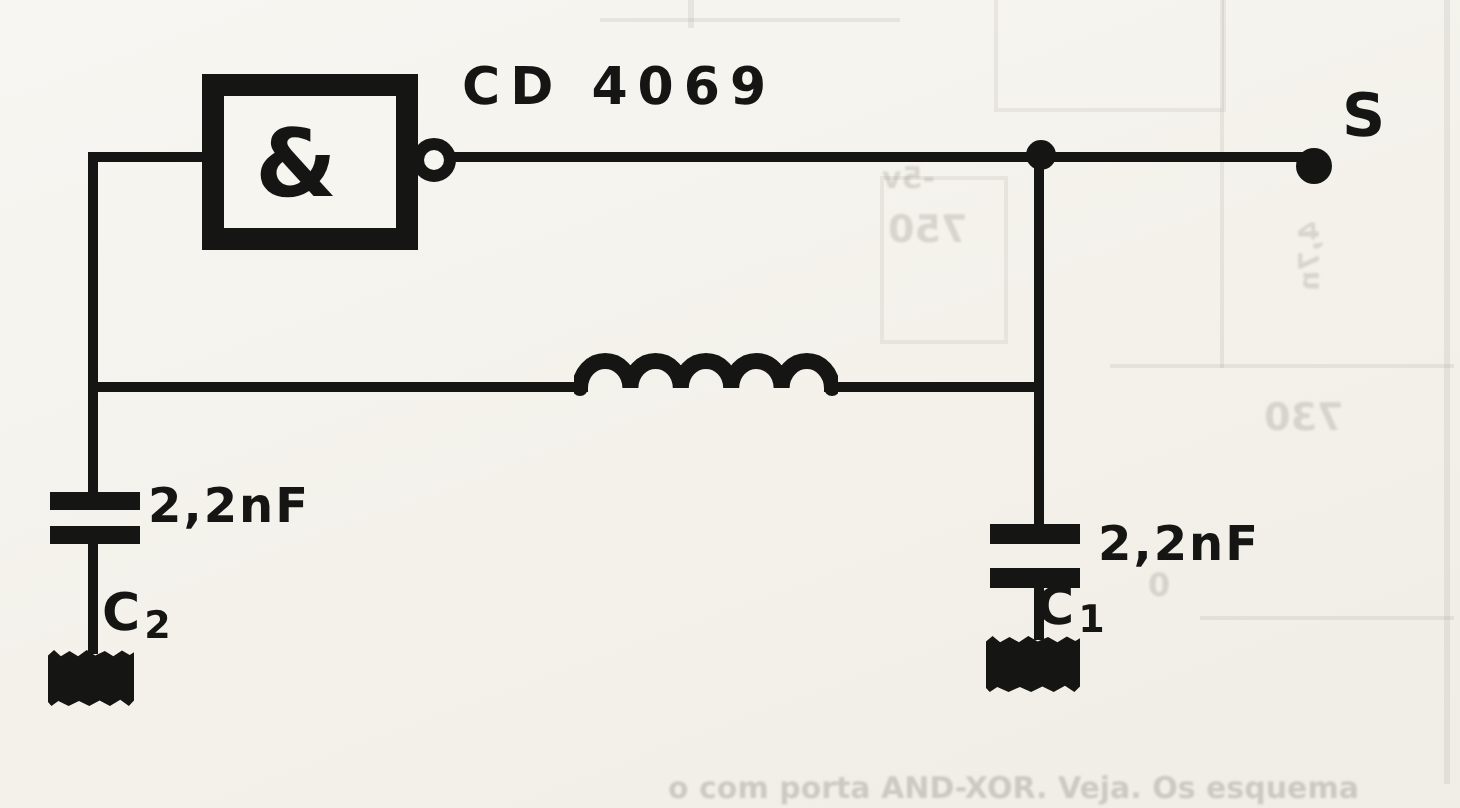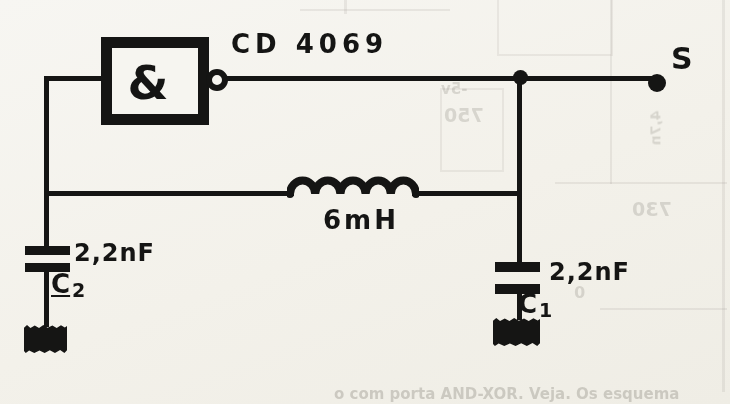--- a/index.html
+++ b/index.html
@@ -35,21 +35,21 @@
   .dot{position:absolute;background:#151514;border-radius:50%;}
   .label{
     position:absolute;color:#151514;font-weight:bold;white-space:nowrap;
   }
   #ic-label{left:231px;top:29px;font-size:26px;letter-spacing:5px;}
   #output-label{left:671px;top:41px;font-size:30px;}
   #inductor-label{left:323px;top:205px;font-size:26px;letter-spacing:3px;}
   #cap-left-value{left:74px;top:239px;font-size:24px;letter-spacing:1px;}
   #cap-right-value{left:549px;top:258px;font-size:24px;letter-spacing:1px;}
   .ref-label{font-size:26px;}
-  #cap-left-ref{left:51px;top:269px;text-decoration:underline;}
+  #cap-left-ref{left:51px;top:292px;}
   #cap-right-ref{left:518px;top:289px;}
   .ref-label sub{font-size:19px;position:relative;top:-2px;left:2px;}
   .ground{
     position:absolute;background:#151514;
     clip-path:polygon(0% 10%,7% 0%,15% 11%,25% 2%,35% 11%,45% 0%,55% 10%,
       66% 2%,76% 11%,86% 1%,95% 9%,100% 4%,100% 90%,94% 100%,84% 89%,
       72% 100%,60% 90%,48% 100%,36% 91%,24% 100%,12% 91%,4% 100%,0% 93%);
   }
   
   .ghost{position:absolute;background:#9a978e;opacity:.16;}
@@ -99,21 +99,20 @@
   <div class="ink wire-h" style="left:44px;top:191px;width:250px;"></div>
   <div class="ink wire-h" style="left:412px;top:191px;width:110px;"></div>
 
   <div class="dot" style="left:513px;top:70px;width:15px;height:15px;"></div>
   <div class="dot" style="left:648px;top:74px;width:18px;height:18px;"></div>
   <div class="label" id="output-label">S</div>
 
   <svg style="position:absolute;left:287px;top:170px;" width="132" height="28" viewBox="0 0 132 28">
     <path d="M3 24 a12.6 13.5 0 0 1 25.2 0 a12.6 13.5 0 0 1 25.2 0 a12.6 13.5 0 0 1 25.2 0 a12.6 13.5 0 0 1 25.2 0 a12.6 13.5 0 0 1 25.2 0" fill="none" stroke="#151514" stroke-width="8" stroke-linecap="round"></path>
   </svg>
-  <div class="label" id="inductor-label">6mH</div>
 
   <div class="ink" style="left:25px;top:246px;width:45px;height:9px;"></div>
   <div class="ink" style="left:25px;top:263px;width:45px;height:9px;"></div>
   <div class="ink wire-v" style="left:44px;top:272px;height:55px;"></div>
   <div class="ground" style="left:24px;top:325px;width:43px;height:28px;"></div>
   <div class="label" id="cap-left-value">2,2nF</div>
   <div class="label ref-label" id="cap-left-ref"><span>C</span><sub>2</sub></div>
 
   <div class="ink" style="left:495px;top:262px;width:45px;height:10px;"></div>
   <div class="ink" style="left:495px;top:284px;width:45px;height:10px;"></div>

